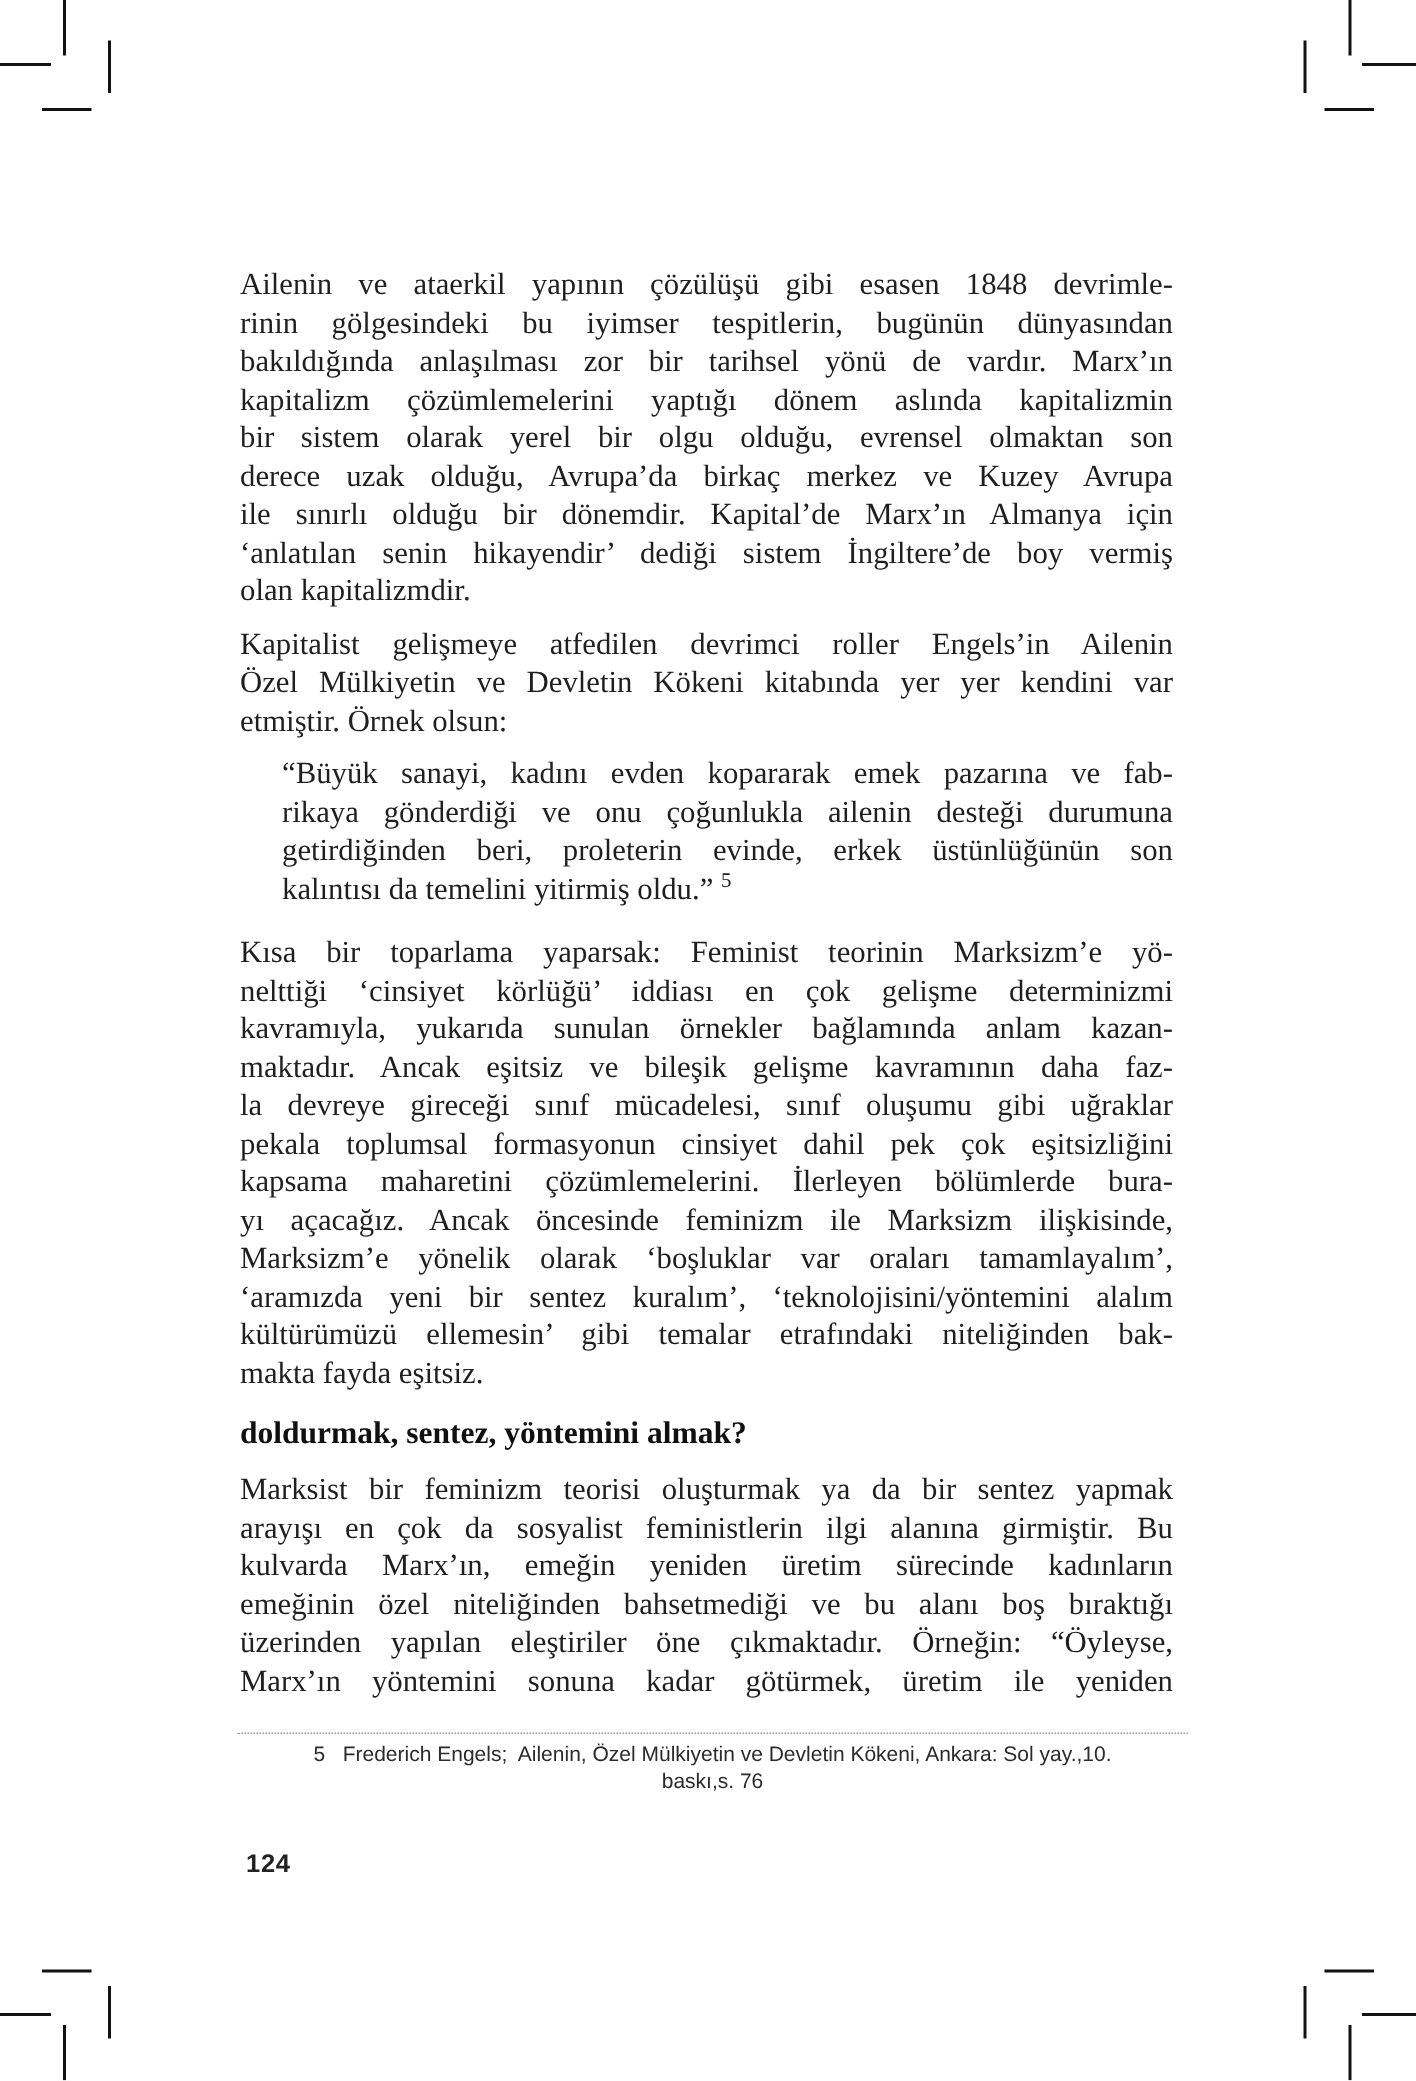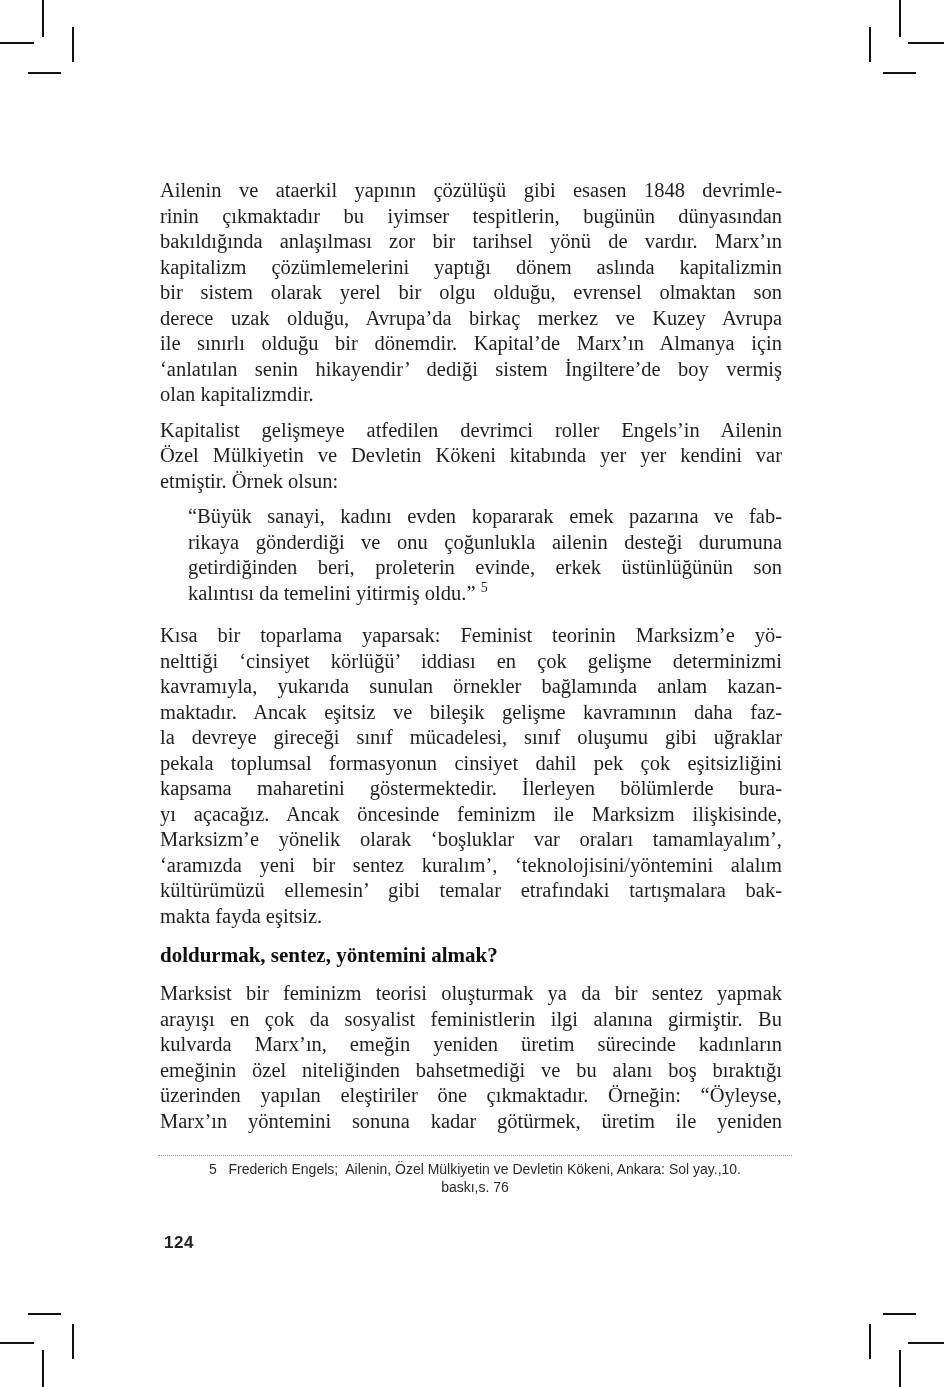--- a/index.html
+++ b/index.html
@@ -102,21 +102,21 @@
   <div class="mark m-bl-v2"></div>
   <div class="mark m-bl-h2"></div>
   <div class="mark m-br-v1"></div>
   <div class="mark m-br-h1"></div>
   <div class="mark m-br-v2"></div>
   <div class="mark m-br-h2"></div>
 
   <main class="text-block" id="doc">
       <div class="block paragraph">
         <div class="line">Ailenin ve ataerkil yapının çözülüşü gibi esasen 1848 devrimle-</div>
-        <div class="line">rinin çıkmaktadır bu iyimser tespitlerin, bugünün dünyasından</div>
+        <div class="line">rinin gölgesindeki bu iyimser tespitlerin, bugünün dünyasından</div>
         <div class="line">bakıldığında anlaşılması zor bir tarihsel yönü de vardır. Marx’ın</div>
         <div class="line">kapitalizm çözümlemelerini yaptığı dönem aslında kapitalizmin</div>
         <div class="line">bir sistem olarak yerel bir olgu olduğu, evrensel olmaktan son</div>
         <div class="line">derece uzak olduğu, Avrupa’da birkaç merkez ve Kuzey Avrupa</div>
         <div class="line">ile sınırlı olduğu bir dönemdir. Kapital’de Marx’ın Almanya için</div>
         <div class="line">‘anlatılan senin hikayendir’ dediği sistem İngiltere’de boy vermiş</div>
         <div class="line last">olan kapitalizmdir.</div>
       </div>
       <div class="block paragraph">
         <div class="line">Kapitalist gelişmeye atfedilen devrimci roller Engels’in Ailenin</div>
@@ -129,25 +129,25 @@
         <div class="line">getirdiğinden beri, proleterin evinde, erkek üstünlüğünün son</div>
         <div class="line last">kalıntısı da temelini yitirmiş oldu.” <sup>5</sup></div>
       </div>
       <div class="block paragraph">
         <div class="line">Kısa bir toparlama yaparsak: Feminist teorinin Marksizm’e yö-</div>
         <div class="line">nelttiği ‘cinsiyet körlüğü’ iddiası en çok gelişme determinizmi</div>
         <div class="line">kavramıyla, yukarıda sunulan örnekler bağlamında anlam kazan-</div>
         <div class="line">maktadır. Ancak eşitsiz ve bileşik gelişme kavramının daha faz-</div>
         <div class="line">la devreye gireceği sınıf mücadelesi, sınıf oluşumu gibi uğraklar</div>
         <div class="line">pekala toplumsal formasyonun cinsiyet dahil pek çok eşitsizliğini</div>
-        <div class="line">kapsama maharetini göstermektedir. İlerleyen bölümlerde bura-</div>
+        <div class="line">kapsama maharetini çözümlemelerini. İlerleyen bölümlerde bura-</div>
         <div class="line">yı açacağız. Ancak öncesinde feminizm ile Marksizm ilişkisinde,</div>
         <div class="line">Marksizm’e yönelik olarak ‘boşluklar var oraları tamamlayalım’,</div>
         <div class="line">‘aramızda yeni bir sentez kuralım’, ‘teknolojisini/yöntemini alalım</div>
-        <div class="line">kültürümüzü ellemesin’ gibi temalar etrafındaki tartışmalara bak-</div>
+        <div class="line">kültürümüzü ellemesin’ gibi temalar etrafındaki niteliğinden bak-</div>
         <div class="line last">makta fayda eşitsiz.</div>
       </div>
       <div class="block heading">
         <div class="line last">doldurmak, sentez, yöntemini almak?</div>
       </div>
       <div class="block paragraph">
         <div class="line">Marksist bir feminizm teorisi oluşturmak ya da bir sentez yapmak</div>
         <div class="line">arayışı en çok da sosyalist feministlerin ilgi alanına girmiştir. Bu</div>
         <div class="line">kulvarda Marx’ın, emeğin yeniden üretim sürecinde kadınların</div>
         <div class="line">emeğinin özel niteliğinden bahsetmediği ve bu alanı boş bıraktığı</div>

